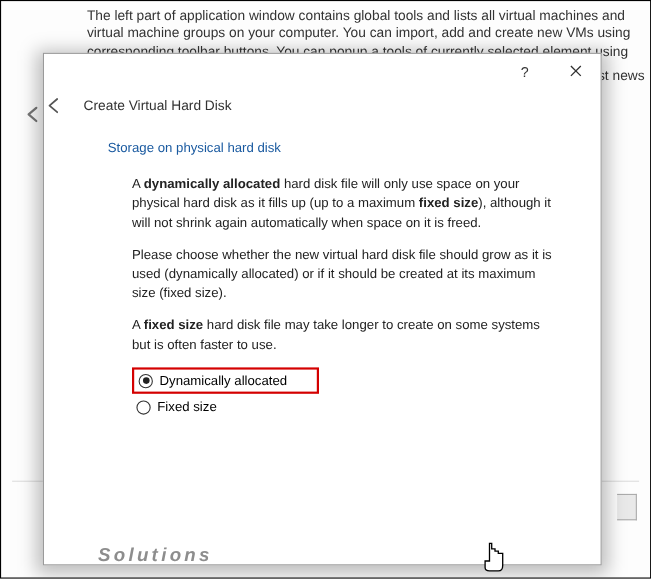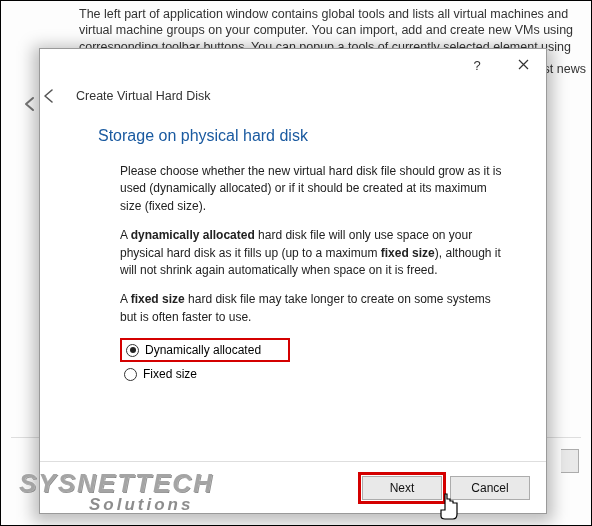--- a/index.html
+++ b/index.html
@@ -81,21 +81,21 @@
     color: #333;
     font-size: 12.5px;
   }
   .back-arrow svg { display: block; }
   .content {
     flex: 1;
     padding: 16px 38px 0 58px;
   }
   .heading {
     color: #1a5aa0;
-    font-size: 16px;
+    font-size: 12px;
     font-weight: 400;
     margin-bottom: 18px;
   }
   .para {
     color: #222;
     font-size: 12px;
     line-height: 1.45;
     margin-left: 22px;
     margin-bottom: 12px;
   }
@@ -240,55 +240,46 @@
       <svg width="18" height="18" viewBox="0 0 18 18">
           <path d="M12 3 L5 9 L12 15" stroke="#555" stroke-width="1.6" fill="none" stroke-linecap="round" stroke-linejoin="round"></path>
         </svg>
     </span>
     <span>Create Virtual Hard Disk</span>
   </div>
 
   <div class="content">
     <div class="heading">Storage on physical hard disk</div>
 
-    <div class="para">Please choose whether the new virtual hard disk file should grow as it is used (dynamically allocated) or if it should be created at its maximum size (fixed size).</div>
-
     <div class="para">
       <span>A </span><b>dynamically allocated</b><span> hard disk file will only use space on your physical hard disk as it fills up (up to a maximum </span><b>fixed size</b><span>), although it will not shrink again automatically when space on it is freed.</span>
     </div>
+
+    <div class="para">Please choose whether the new virtual hard disk file should grow as it is used (dynamically allocated) or if it should be created at its maximum size (fixed size).</div>
 
     <div class="para">
       <span>A </span><b>fixed size</b><span> hard disk file may take longer to create on some systems but is often faster to use.</span>
     </div>
 
     <div class="radiogroup">
       <div class="radio-row highlighted">
         <span class="radio selected"></span>
         <span>Dynamically allocated</span>
       </div>
       <div class="radio-row">
         <span class="radio"></span>
         <span>Fixed size</span>
       </div>
     </div>
   </div>
 
-  <div class="footer">
-    <div class="btn highlighted">
-      <span>Next</span>
-    </div>
-    <div class="btn">
-      <span>Cancel</span>
-    </div>
-  </div>
 
 </div>
 
 <div class="cursor">
   <svg width="24" height="28" viewBox="0 0 24 28">
     <path d="M8 2 L8 18 L4 18 L4 24 Q4 27 8 27 L16 27 Q20 27 20 22 L20 11 L16 11 L16 9 L13 9 L13 7 L10 7 L10 2 Z" fill="#fff" stroke="#000" stroke-width="1.2"></path>
   </svg>
 </div>
 
 <div class="watermark">
-  <div class="wm-main">SYSNETTECH</div>
   <div class="wm-sub">Solutions</div>
 </div>
 
 </body></html>

